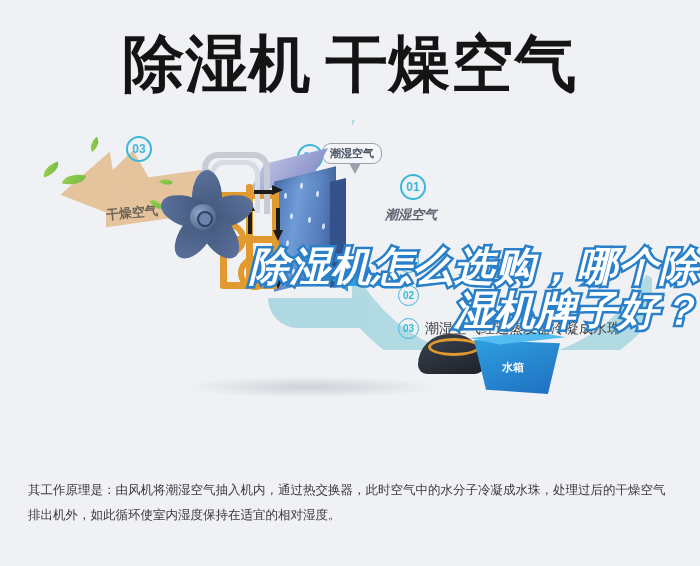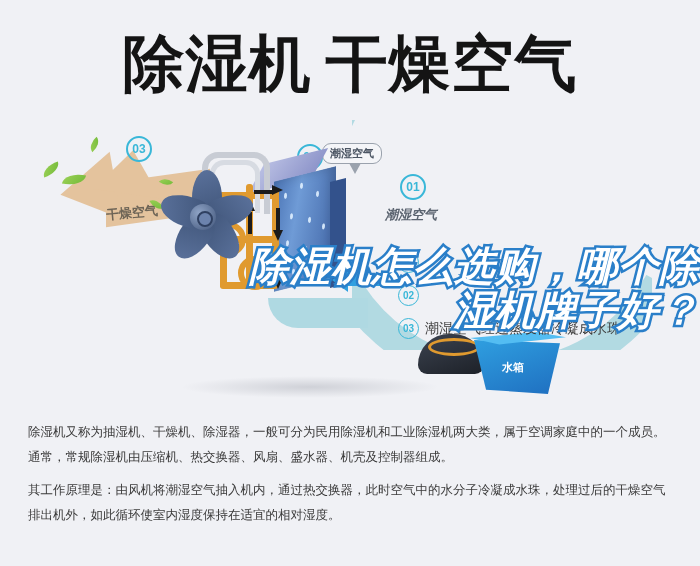--- a/index.html
+++ b/index.html
@@ -372,16 +372,15 @@
     </div>
     <div class="row">
       <span class="num">03</span>
       <span>潮湿空气经过蒸发器冷凝成水珠</span>
     </div>
   </div>
 
   <div class="overlay">除湿机怎么选购，哪个除
 湿机牌子好？</div>
 
-  <div class="body-copy p1">除湿机又称为抽湿机、干燥机、除湿器，一般可分为民用除湿机和工业除湿机两大类，属于空调家庭中的一个成员。通常，常规除湿机由压缩机、热交换器、风扇、盛水器、机壳及控制器组成。</div>
   <div class="body-copy p2">其工作原理是：由风机将潮湿空气抽入机内，通过热交换器，此时空气中的水分子冷凝成水珠，处理过后的干燥空气排出机外，如此循环使室内湿度保持在适宜的相对湿度。</div>
 
 </div>
 
 </body></html>

